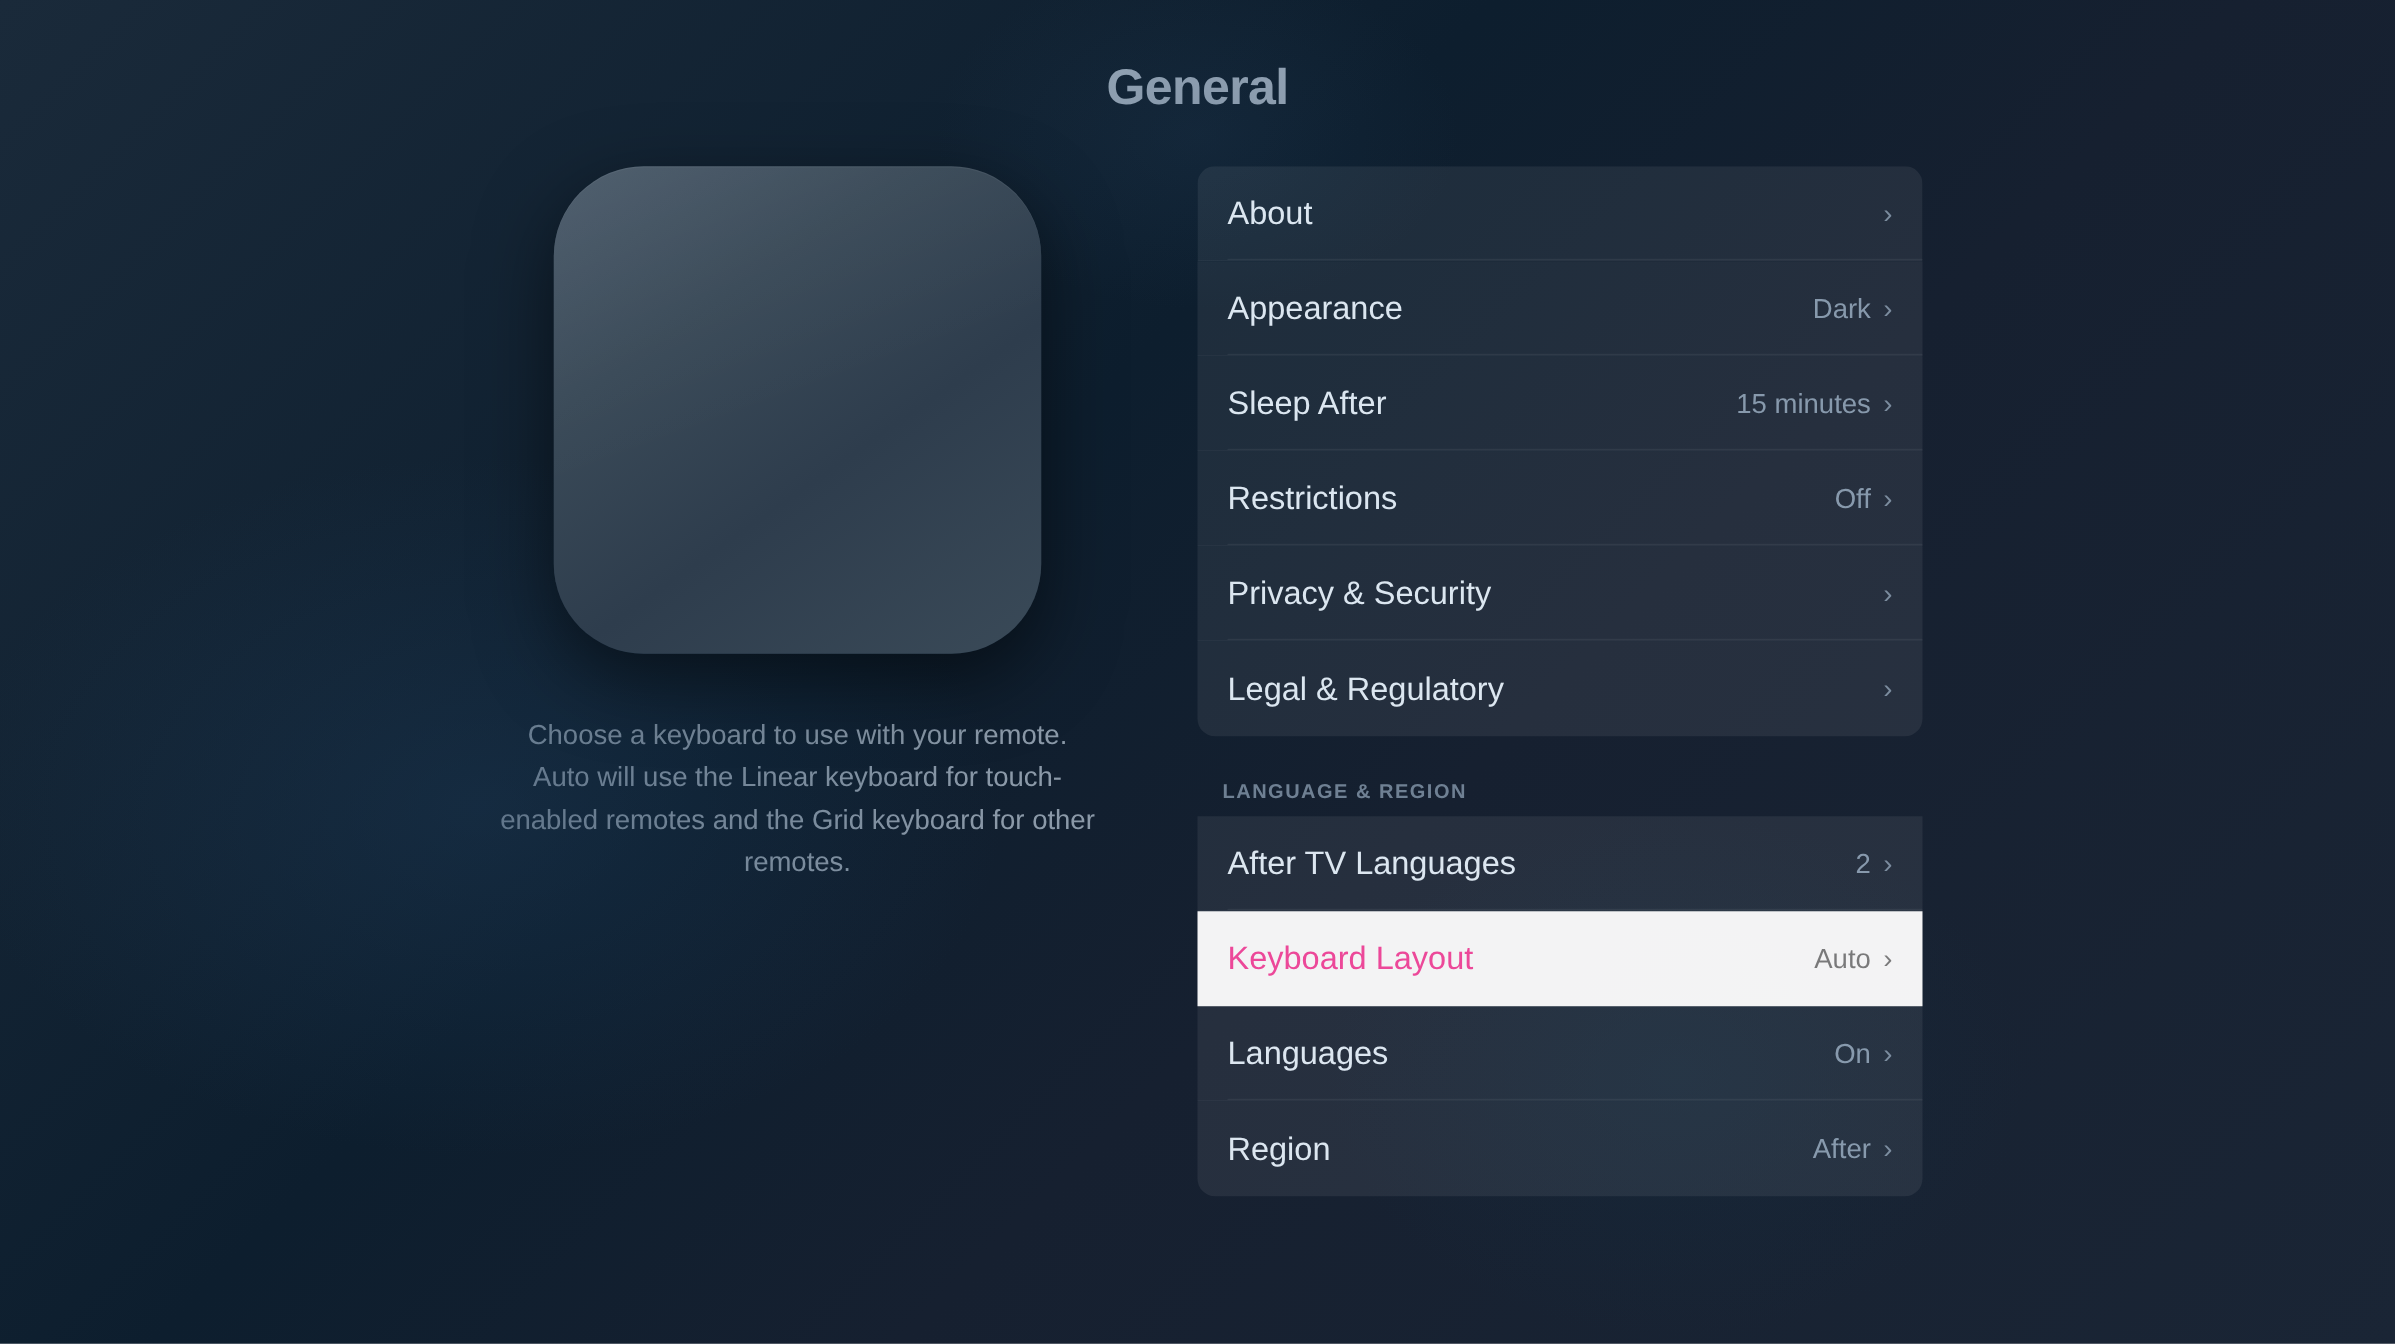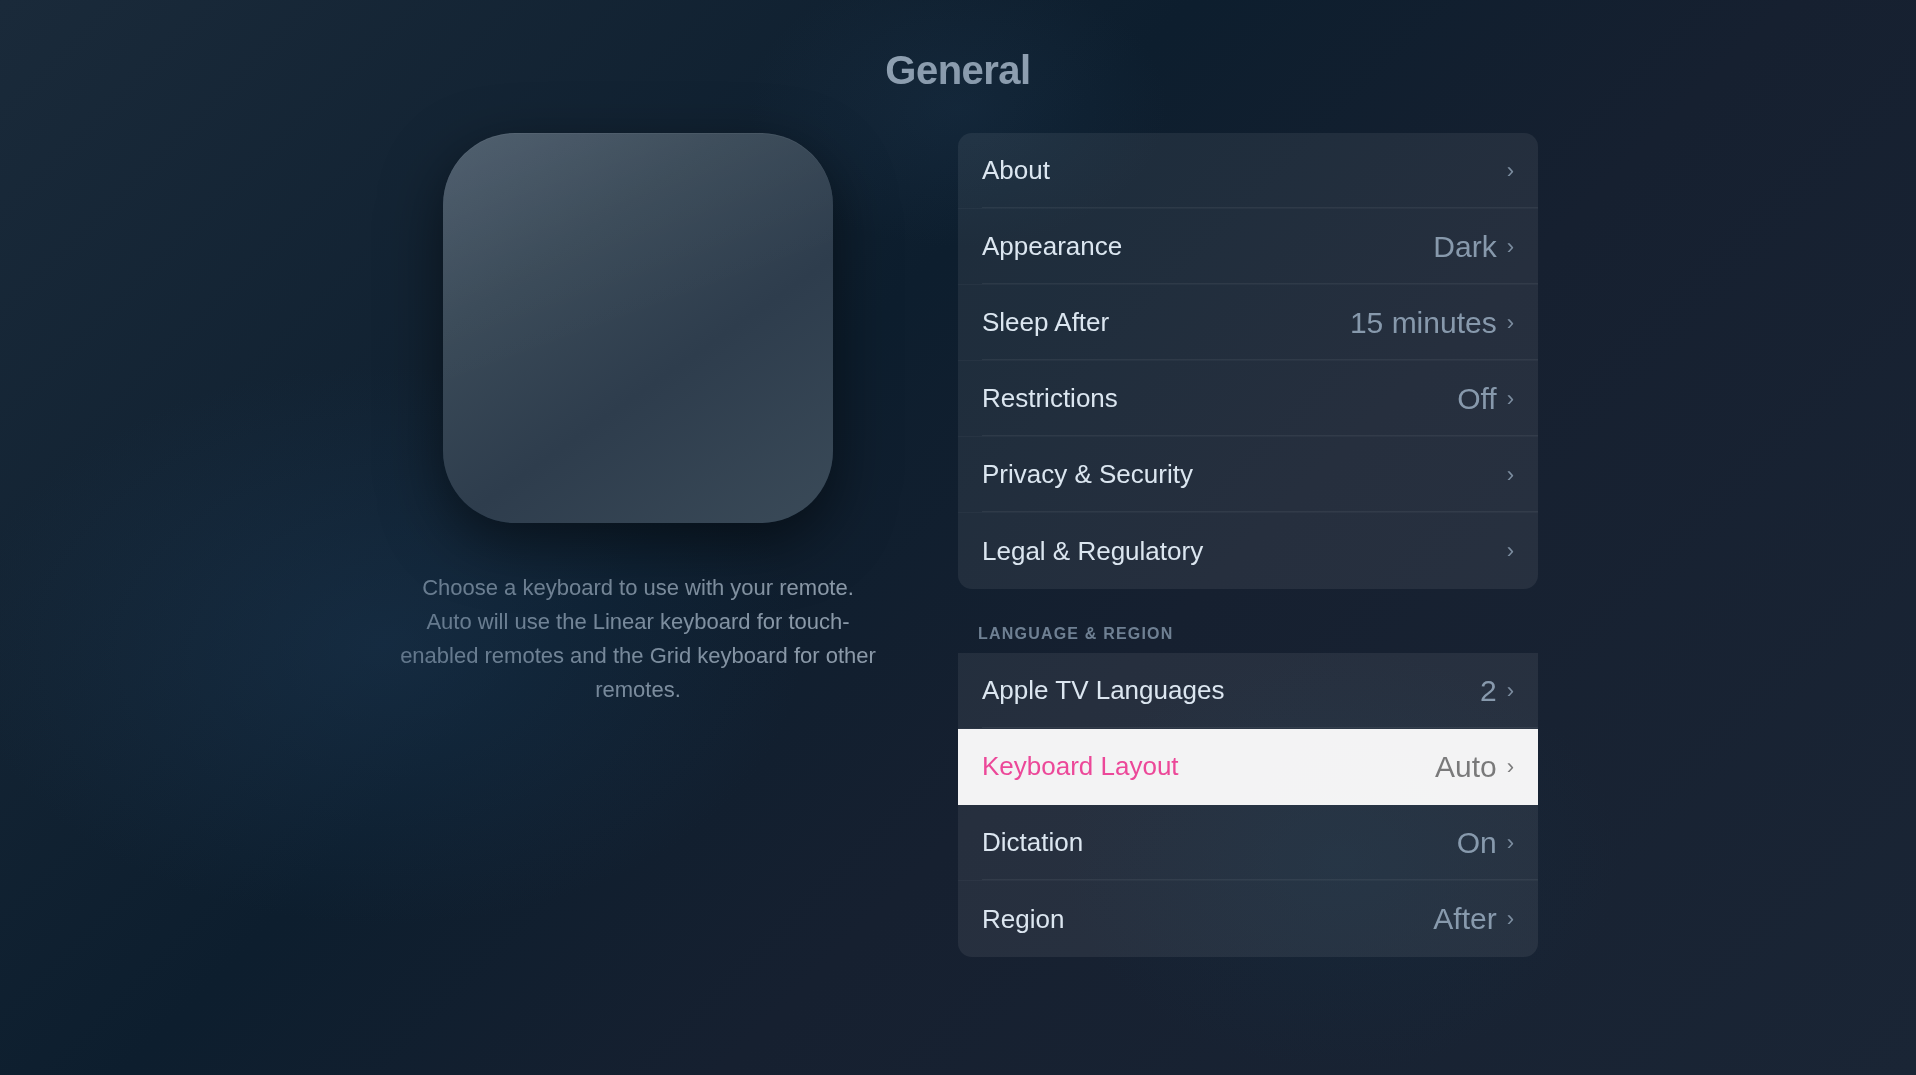--- a/index.html
+++ b/index.html
@@ -170,21 +170,21 @@
     }
 
     .row-right {
       display: flex;
       align-items: center;
       gap: 10px;
     }
 
     .row-value {
       color: rgba(160, 180, 200, 0.8);
-      font-size: 30px;
+      font-size: 22px;
       font-weight: 400;
     }
 
     .chevron {
       color: rgba(160, 180, 200, 0.7);
       font-size: 22px;
       font-weight: 300;
     }
 
     
@@ -255,35 +255,35 @@
         <div class="row-right">
           <span class="row-value"></span>
           <span class="chevron">›</span>
         </div>
       </div>
     </div>
 
     <div class="settings-group">
       <div class="section-header">Language &amp; Region</div>
       <div class="settings-row">
-        <span class="row-label">Apple TV Languages</span>
+        <span class="row-label">After TV Languages</span>
         <div class="row-right">
           <span class="row-value">2</span>
           <span class="chevron">›</span>
         </div>
       </div>
       <div class="settings-row active">
         <span class="row-label">Keyboard Layout</span>
         <div class="row-right">
           <span class="row-value">Auto</span>
           <span class="chevron">›</span>
         </div>
       </div>
       <div class="settings-row">
-        <span class="row-label">Dictation</span>
+        <span class="row-label">Languages</span>
         <div class="row-right">
           <span class="row-value">On</span>
           <span class="chevron">›</span>
         </div>
       </div>
       <div class="settings-row">
         <span class="row-label">Region</span>
         <div class="row-right">
           <span class="row-value">After</span>
           <span class="chevron">›</span>

